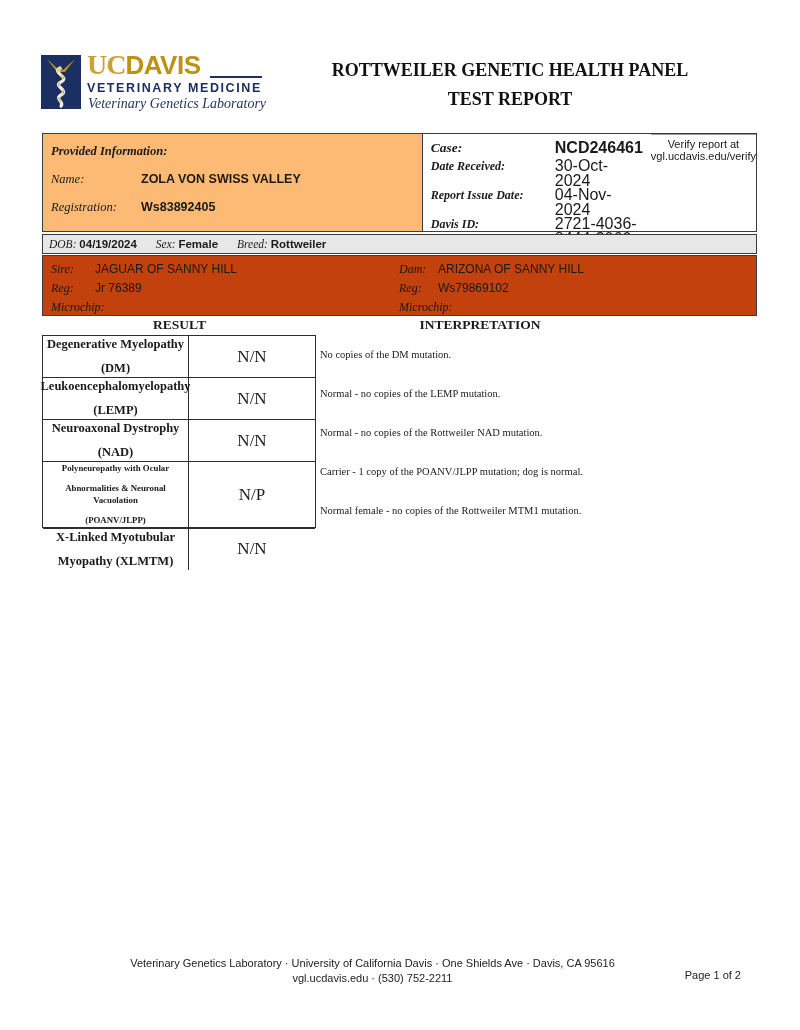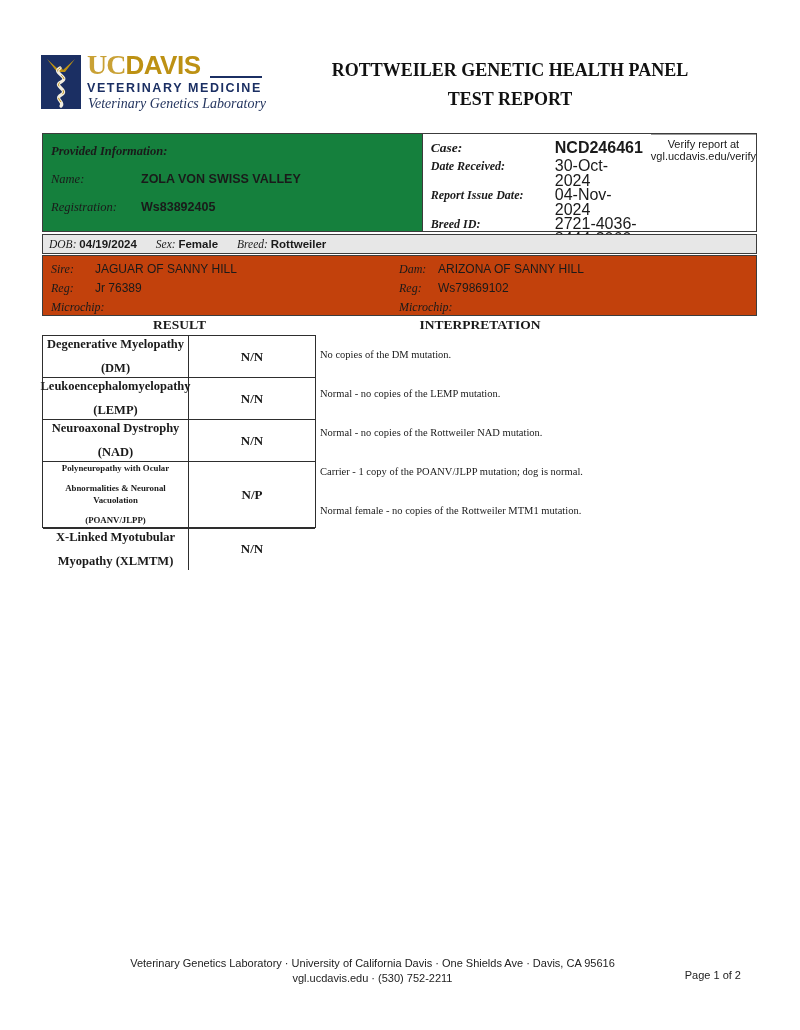--- a/index.html
+++ b/index.html
@@ -20,21 +20,21 @@
             font-weight:700; font-size:12.5px; color:#1b2f63; letter-spacing:1.6px; white-space:nowrap; }
   .vgl-line { position:absolute; left:88px; top:96px; font-style:italic; font-size:14px; color:#24355f; white-space:nowrap; }
 
   
   .report-title { position:absolute; left:280px; top:56px; width:460px; text-align:center;
                   font-weight:700; font-size:18px; line-height:29px; color:#111; }
 
   
   .top-box { position:absolute; left:42px; top:133px; width:715px; height:99px;
              border:1px solid #3c3c3c; display:flex; }
-  .provided-panel { width:430px; background:#15803d; position:relative; padding:10px 8px; }
+  .provided-panel { width:430px; background:#fdba74; position:relative; padding:10px 8px; }
   .provided-heading { font-weight:700; font-style:italic; font-size:12.5px; }
   .provided-row { margin-top:13px; font-size:12.5px; }
   .provided-row .lab { font-style:italic; display:inline-block; width:90px; }
   .provided-row .val { font-family:"Liberation Sans", sans-serif; font-weight:700; font-size:12.5px; }
   .case-panel { flex:1; background:#ffffff; border-left:1px solid #3c3c3c; display:flex; }
   .case-rows { flex:1; padding:5px 8px 0 8px; }
   .case-row { display:flex; font-size:12px; line-height:14.5px; }
   .case-row .lab { font-weight:700; font-style:italic; width:124px; flex:none; }
   .case-row .val { font-family:"Liberation Sans", sans-serif; font-size:16px; }
   .case-row.first .lab { font-size:13.5px; line-height:18px; }
@@ -70,21 +70,21 @@
   
   .results-table { position:absolute; left:42px; top:335px; width:274px; height:193px;
                    border:1px solid #2e2e2e; display:flex; flex-direction:column; }
   .rt-row { flex:1; display:flex; }
   .rt-row + .rt-row { border-top:1px solid #2e2e2e; }
   .rt-name { width:146px; border-right:1px solid #2e2e2e; display:flex; flex-direction:column;
              justify-content:center; align-items:center; text-align:center;
              font-weight:700; font-size:12.5px; line-height:1.2; padding:1px;gap:9px; }
   .rt-name.small { font-size:8.8px; line-height:1.3; }
   .rt-result { flex:1; display:flex; align-items:center; justify-content:center;
-               font-weight:700; font-size:13px; }
+               font-weight:400; font-size:17px; }
 
   
   .interp-col { position:absolute; left:320px; top:335px; width:438px; height:195px;
                 display:flex; flex-direction:column; }
   .interp-cell { flex:1; display:flex; align-items:center; font-size:10.5px; color:#1a1a1a; }
 
   
   .footer-center { position:absolute; left:0; top:956px; width:745px; text-align:center;
                    font-family:"Liberation Sans", sans-serif; font-size:11px; line-height:15px; color:#222; }
   .page-num { position:absolute; right:59px; top:969px;
@@ -130,21 +130,21 @@
       </div>
       <div class="case-row">
         <span class="lab">Date Received:</span>
           <span class="val">30-Oct-2024</span>
       </div>
       <div class="case-row">
         <span class="lab">Report Issue Date:</span>
           <span class="val">04-Nov-2024</span>
       </div>
       <div class="case-row">
-        <span class="lab">Breed ID:</span>
+        <span class="lab">Davis ID:</span>
           <span class="val">2721-4036-8444-3060</span>
       </div>
     </div>
     <div class="verify-strip">Verify report at vgl.ucdavis.edu/verify</div>
   </div>
 </div>
 
 <div class="dob-row">
   <span class="lab">DOB:</span>
   <span class="val">04/19/2024</span>

